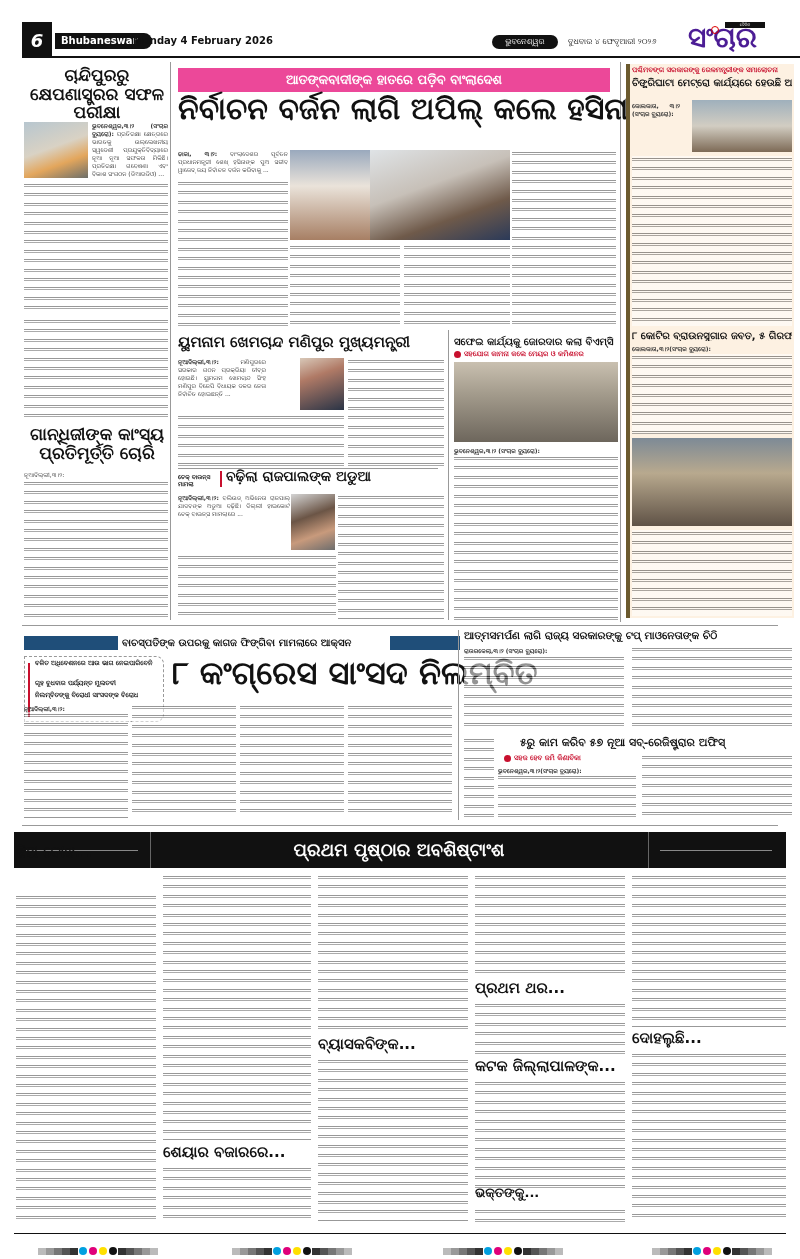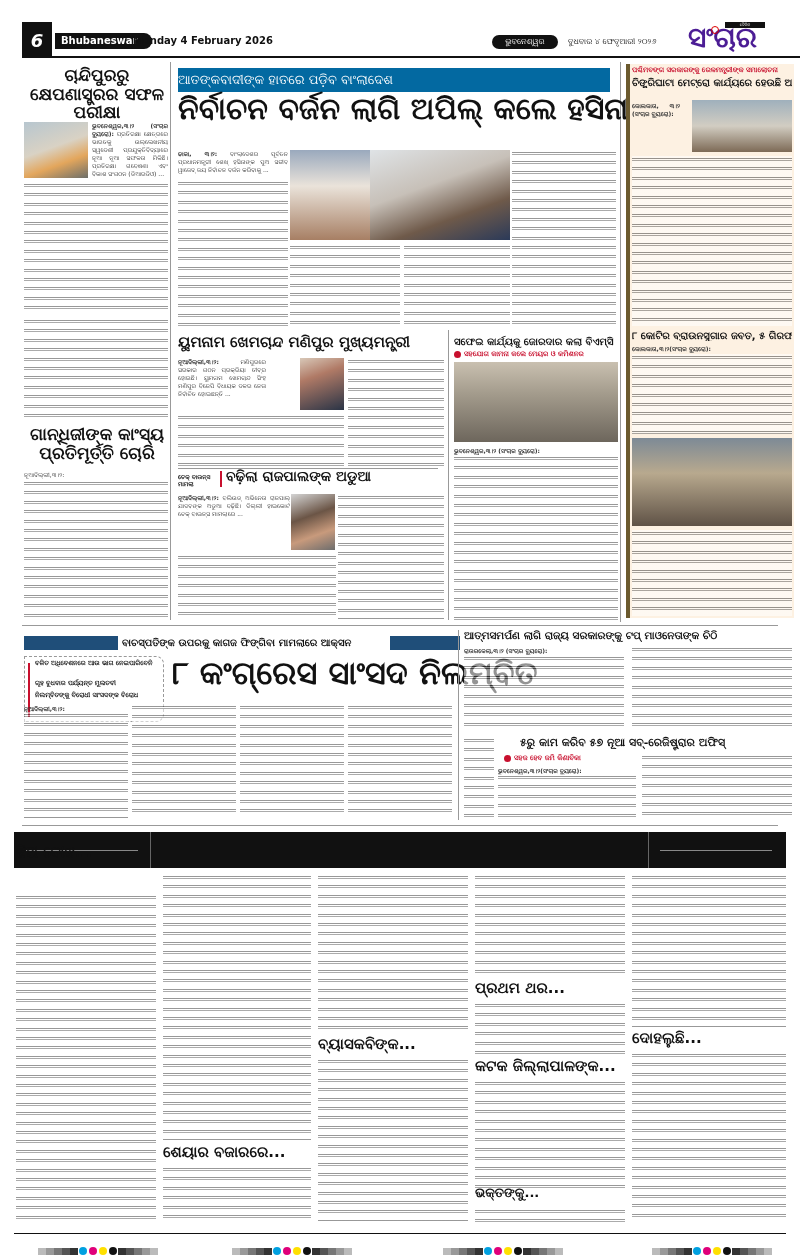--- a/index.html
+++ b/index.html
@@ -14,21 +14,21 @@
 .logo{left:688px;top:20px;font-size:28px;font-weight:bold;font-family:"DejaVu Serif",serif;line-height:36px;color:#4c1d95}
 .logo-tag{left:725px;top:22px;width:40px;height:6px;background:#111;color:#fff;font-size:4px;line-height:6px;text-align:center}
 .logo-dot{left:711px;top:26px;width:8px;height:8px;border:1.5px solid #d00;border-radius:50%}
 .col-rule{width:1px;background:#999}
 .hrule{height:1px;background:#999}
 .h-big{font-weight:bold;color:#111;line-height:1.1}
 .body-txt{font-size:6.5px;line-height:9.4px;color:#333;text-align:justify;overflow:hidden}
 .body-txt::before{content:"";}
 .txtlines{background:repeating-linear-gradient(#fff 0 2px,#444 2px 3px,#fff 3px 4px,#666 4px 5px,#fff 5px 9.4px);opacity:.55}
 .photo{background:linear-gradient(135deg,#8aa 0%,#556 50%,#334 100%)}
-.kicker-black{background:#0369a1;color:#fff;font-weight:normal}
+.kicker-black{background:#ec4899;color:#fff;text-align:center;font-weight:bold}
 .red{color:#c8102e}
 .dot{display:inline-block;width:7px;height:7px;border-radius:50%;background:#c8102e;margin-right:3px;vertical-align:middle}
 .sidebox{background:#fdf1e2}
 .swatch{display:inline-block;width:8px;height:8px;border-radius:50%;margin:0 1px}
 .gray{display:inline-block;width:8px;height:7px;margin:0}
 </style>
 </head>
 <body>
 
 <div class="abs pgno">6</div>
@@ -127,20 +127,21 @@
 <div class="abs h-big" style="left:520px;top:737px;width:274px;font-size:11px;white-space:nowrap">୫ରୁ କାମ କରିବ ୫୭ ନୂଆ ସବ୍-ରେଜିଷ୍ଟ୍ରାର ଅଫିସ୍</div>
 <div class="abs red" style="left:504px;top:754px;width:140px;font-size:7px;font-weight:bold;white-space:nowrap"><span class="dot"></span><span>ସହଜ ହେବ ଜମି କିଣାବିକା</span></div>
 <div class="abs body-txt" style="left:498px;top:766px;width:140px;font-size:6px;font-weight:bold">ଭୁବନେଶ୍ୱର,୩।୨(ସଂଚାର ବ୍ୟୁରୋ):</div>
 <div class="abs txtlines" style="left:498px;top:774px;width:138px;height:44px"></div>
 <div class="abs txtlines" style="left:642px;top:754px;width:150px;height:64px"></div>
 <div class="abs txtlines" style="left:464px;top:737px;width:30px;height:81px"></div>
 
 <div class="abs" style="left:14px;top:832px;width:772px;height:36px;background:#111">
   <div class="abs" style="left:12px;top:18px;width:112px;height:1px;background:#888"></div>
   <div class="abs" style="left:136px;top:0;width:1px;height:36px;background:#666"></div>
+  <div class="abs" style="left:140px;top:0;width:490px;height:36px;color:#fff;font-size:18px;font-weight:bold;text-align:center;line-height:36px">ପ୍ରଥମ ପୃଷ୍ଠାର ଅବଶିଷ୍ଟାଂଶ</div>
   <div class="abs" style="left:634px;top:0;width:1px;height:36px;background:#666"></div>
   <div class="abs" style="left:646px;top:18px;width:112px;height:1px;background:#888"></div>
 </div>
 
 <div class="abs h-big" style="left:16px;top:844px;font-size:15px">ଝିଅ ବୋଝ...</div>
 <div class="abs txtlines" style="left:16px;top:894px;width:140px;height:326px"></div>
 
 <div class="abs txtlines" style="left:163px;top:874px;width:148px;height:266px"></div>
 <div class="abs h-big" style="left:163px;top:1144px;font-size:15px">ଶେୟାର ବଜାରରେ...</div>
 <div class="abs txtlines" style="left:163px;top:1166px;width:148px;height:56px"></div>

